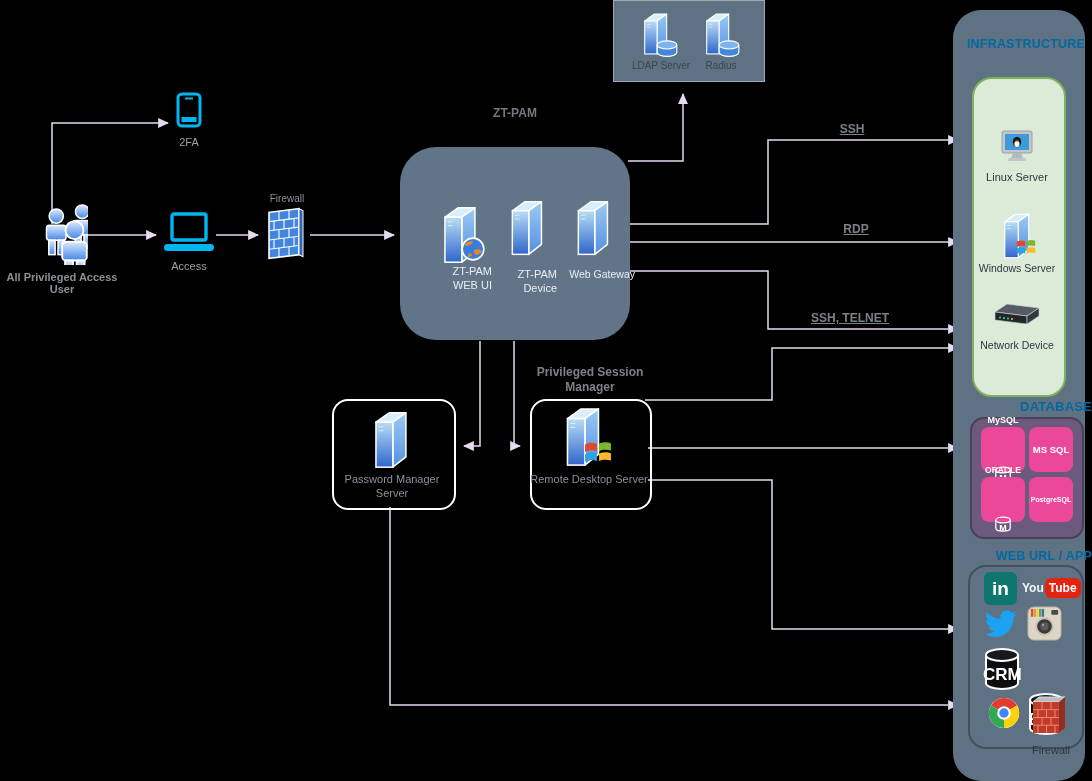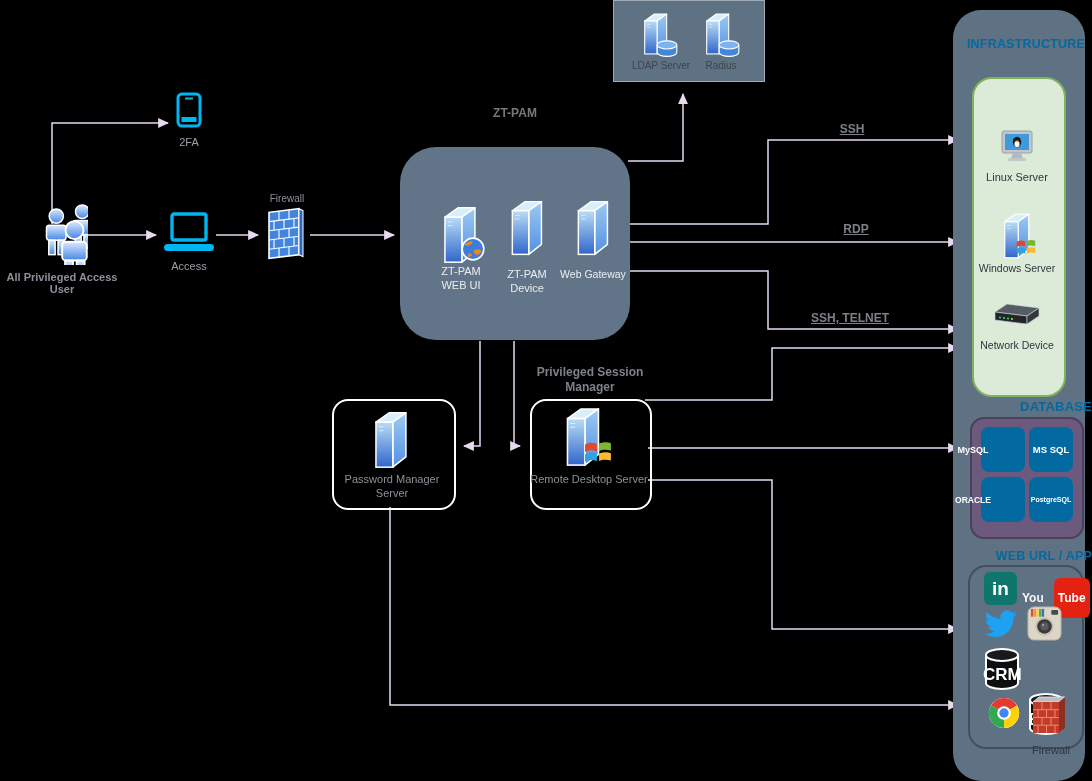--- a/index.html
+++ b/index.html
@@ -3,36 +3,36 @@
 <meta charset="utf-8">
 <style>
   html,body{margin:0;padding:0;background:#000;}
   #canvas{position:relative;width:1092px;height:781px;background:#000;overflow:hidden;
           font-family:"Liberation Sans",sans-serif;}
   .abs{position:absolute;}
   .lbl{position:absolute;text-align:center;font-family:"Liberation Sans",sans-serif;}
   .node-lbl{color:#9aa0a8;font-size:11px;}
   .sec-title{color:#7c8189;font-size:12px;font-weight:bold;line-height:1.25;}
   .edge-lbl{color:#7c8189;font-size:12px;font-weight:bold;text-decoration:underline;}
-  .in-box-lbl{color:#e9edf0;font-size:11px;line-height:1.25;}
+  .in-box-lbl{color:#e9edf0;font-size:11px;line-height:1.25;text-align:right;}
   .dark-lbl{color:#3d4450;font-size:10px;}
   .green-lbl{color:#2e3440;font-size:10.5px;}
   .white-title{color:#0369a1;font-weight:bold;font-size:12.5px;letter-spacing:.2px;text-align:right;}
   .slate{background:#5f7284;}
   .round-box{position:absolute;border-radius:16px;border:2px solid #fff;}
-  .tile{position:absolute;width:44px;height:45px;border-radius:8px;background:#0369a1;
-        display:flex;flex-direction:row;align-items:center;justify-content:center;gap:40px;}
+  .tile{position:absolute;width:44px;height:45px;border-radius:8px;background:#ec4899;
+        display:flex;flex-direction:column;align-items:center;justify-content:center;gap:40px;}
   .tile .t-lbl{color:#fff;font-weight:bold;}
   .cyl-wrap{position:relative;display:flex;align-items:center;justify-content:center;}
   .cyl-text{position:absolute;color:#fff;font-weight:bold;font-size:17px;top:55%;left:0;right:0;text-align:center;}
   .li-badge{position:absolute;width:33px;height:33px;border-radius:6px;background:#0f766e;
             display:flex;align-items:center;justify-content:center;color:#fff;font-weight:bold;font-size:19px;}
-  .yt-wrap{position:absolute;display:flex;align-items:center;gap:10px;}
+  .yt-wrap{position:absolute;display:flex;align-items:center;gap:1px;}
   .yt-you{color:#f5f6f7;font-weight:bold;font-size:12px;}
-  .yt-tube{background:#e32212;color:#fff;font-weight:bold;font-size:12px;border-radius:6px;padding:13px 4px;}
+  .yt-tube{background:#e32212;color:#fff;font-weight:bold;font-size:12px;border-radius:6px;padding:3px 4px;}
 </style>
 </head>
 <body>
 
 <div id="canvas">
 
   <svg class="abs" style="width:0;height:0;overflow:hidden" aria-hidden="true">
     <defs>
       <linearGradient id="g-front" x1="0" y1="0" x2="0" y2="1">
         <stop offset="0" stop-color="#b9ddf6"></stop>

